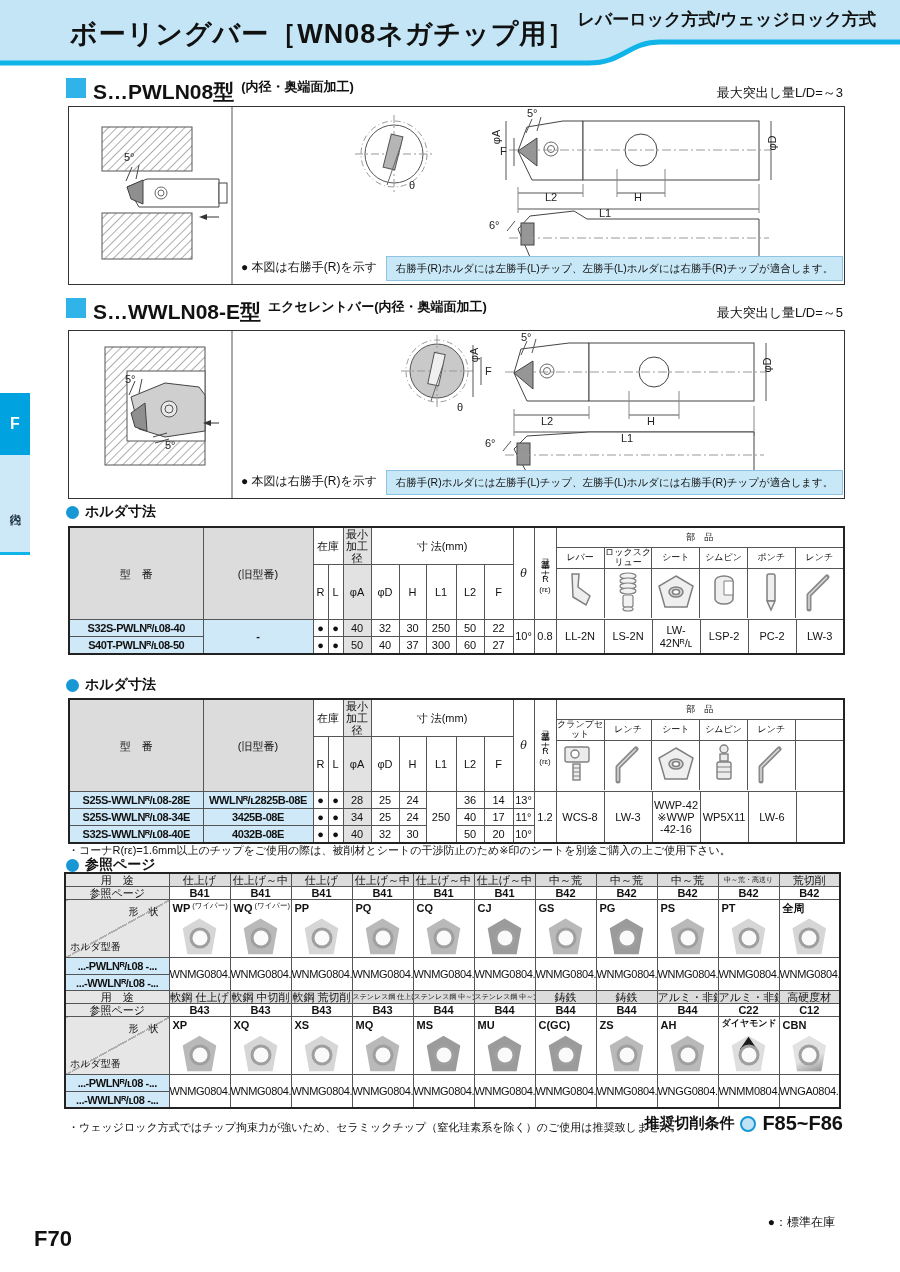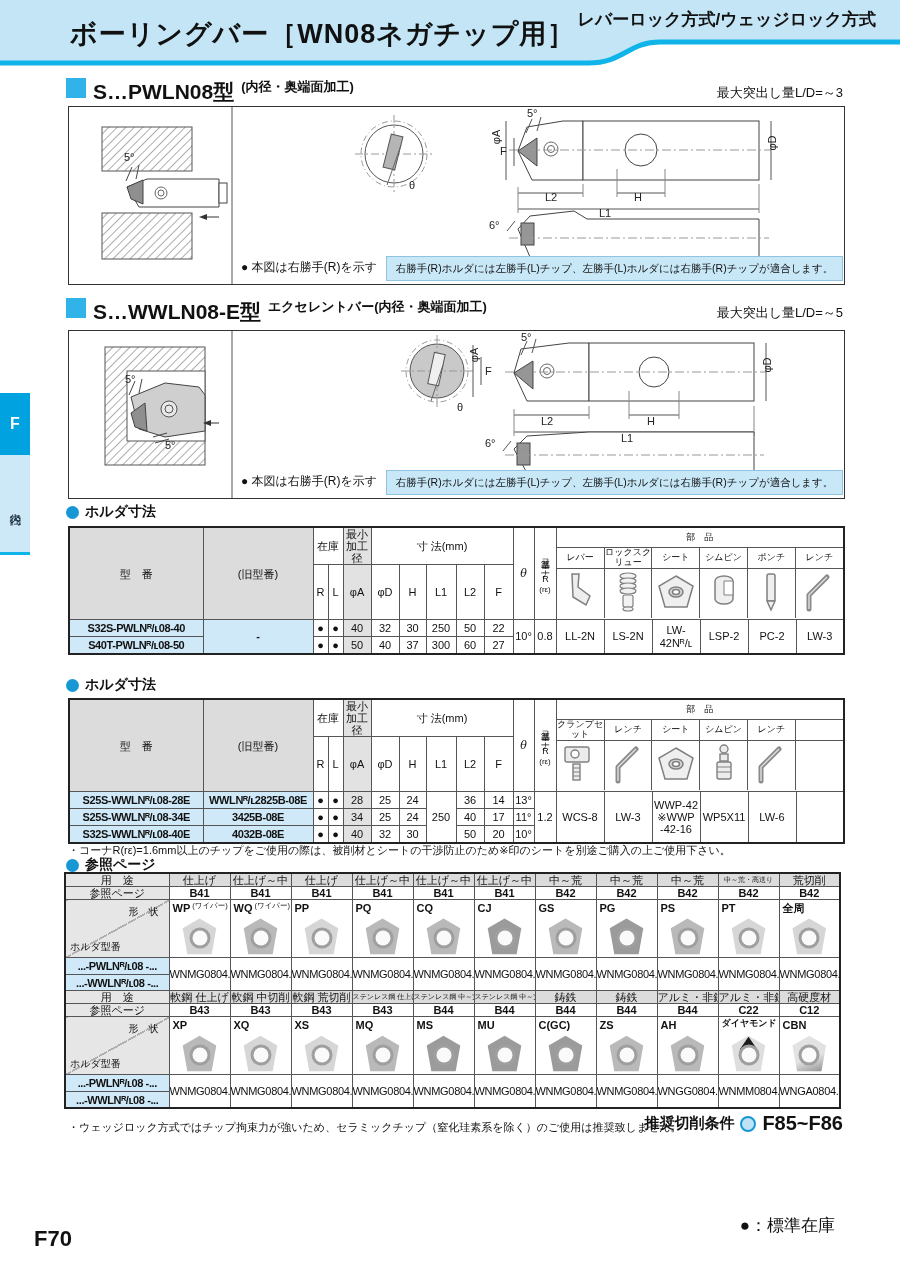--- a/index.html
+++ b/index.html
@@ -68,21 +68,21 @@
   .chip.light{background:#d6d6d6}.chip.mid{background:#b9b9b9}.chip.dark{background:#9b9b9b}
   .chip.diamond{background:#dedede}
   .chip.diamond::before{content:"";position:absolute;left:50%;top:5%;width:18px;height:13px;
         transform:translateX(-50%);background:#1c1c1c;clip-path:polygon(50% 0,100% 100%,0 100%)}
   .chip.cbn{background:linear-gradient(160deg,#e2e2e2 58%,#8f8f8f 94%)}
   .ftab{display:flex;align-items:center;justify-content:center;background:#00A3E0;color:#fff;
         font-weight:bold;font-size:16px}
   .fstrip{display:flex;align-items:center;justify-content:center;background:#CDE9F8}
   .fstrip span{writing-mode:vertical-rl;text-orientation:upright;font-size:12px;color:#123}
   .pageno{font-size:22px;font-weight:bold}
-  .legend{font-size:17px;white-space:nowrap}
+  .legend{font-size:12px;white-space:nowrap}
   .reco{display:flex;align-items:center;gap:6px;white-space:nowrap}
   .reco .t1{font-size:15px;font-weight:bold}
   .reco .t2{font-size:20px;font-weight:bold}
   .recoicon{width:12px;height:12px;border-radius:50%;border:2px solid #1798D5;background:#BFE3F5;flex:0 0 auto}
 </style>
 </head>
 <body>
 
 <div class="page">
 

